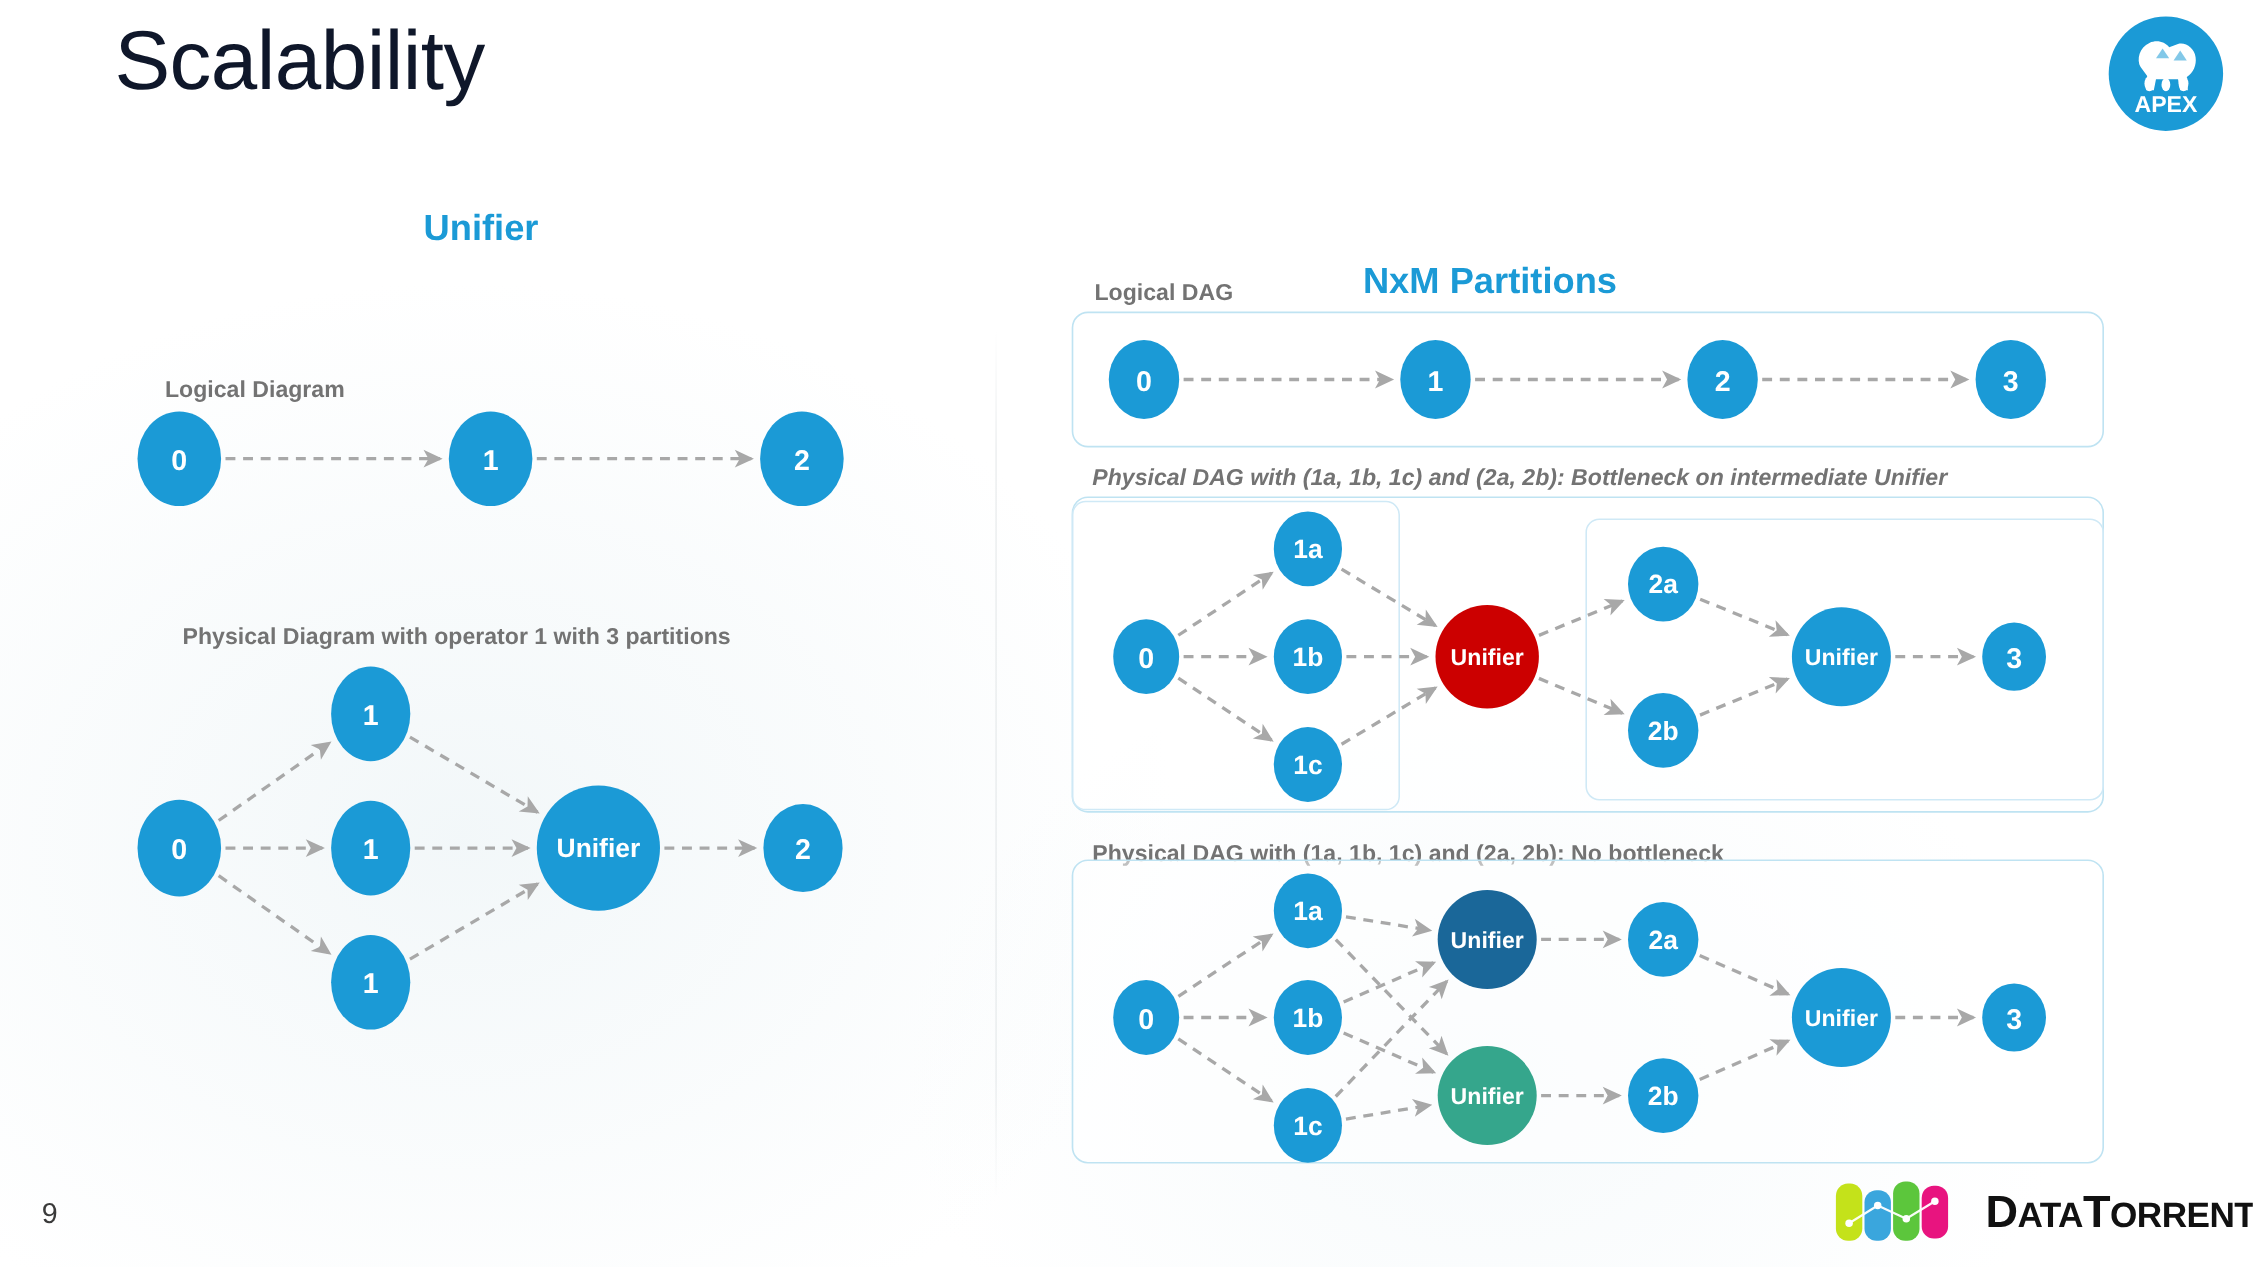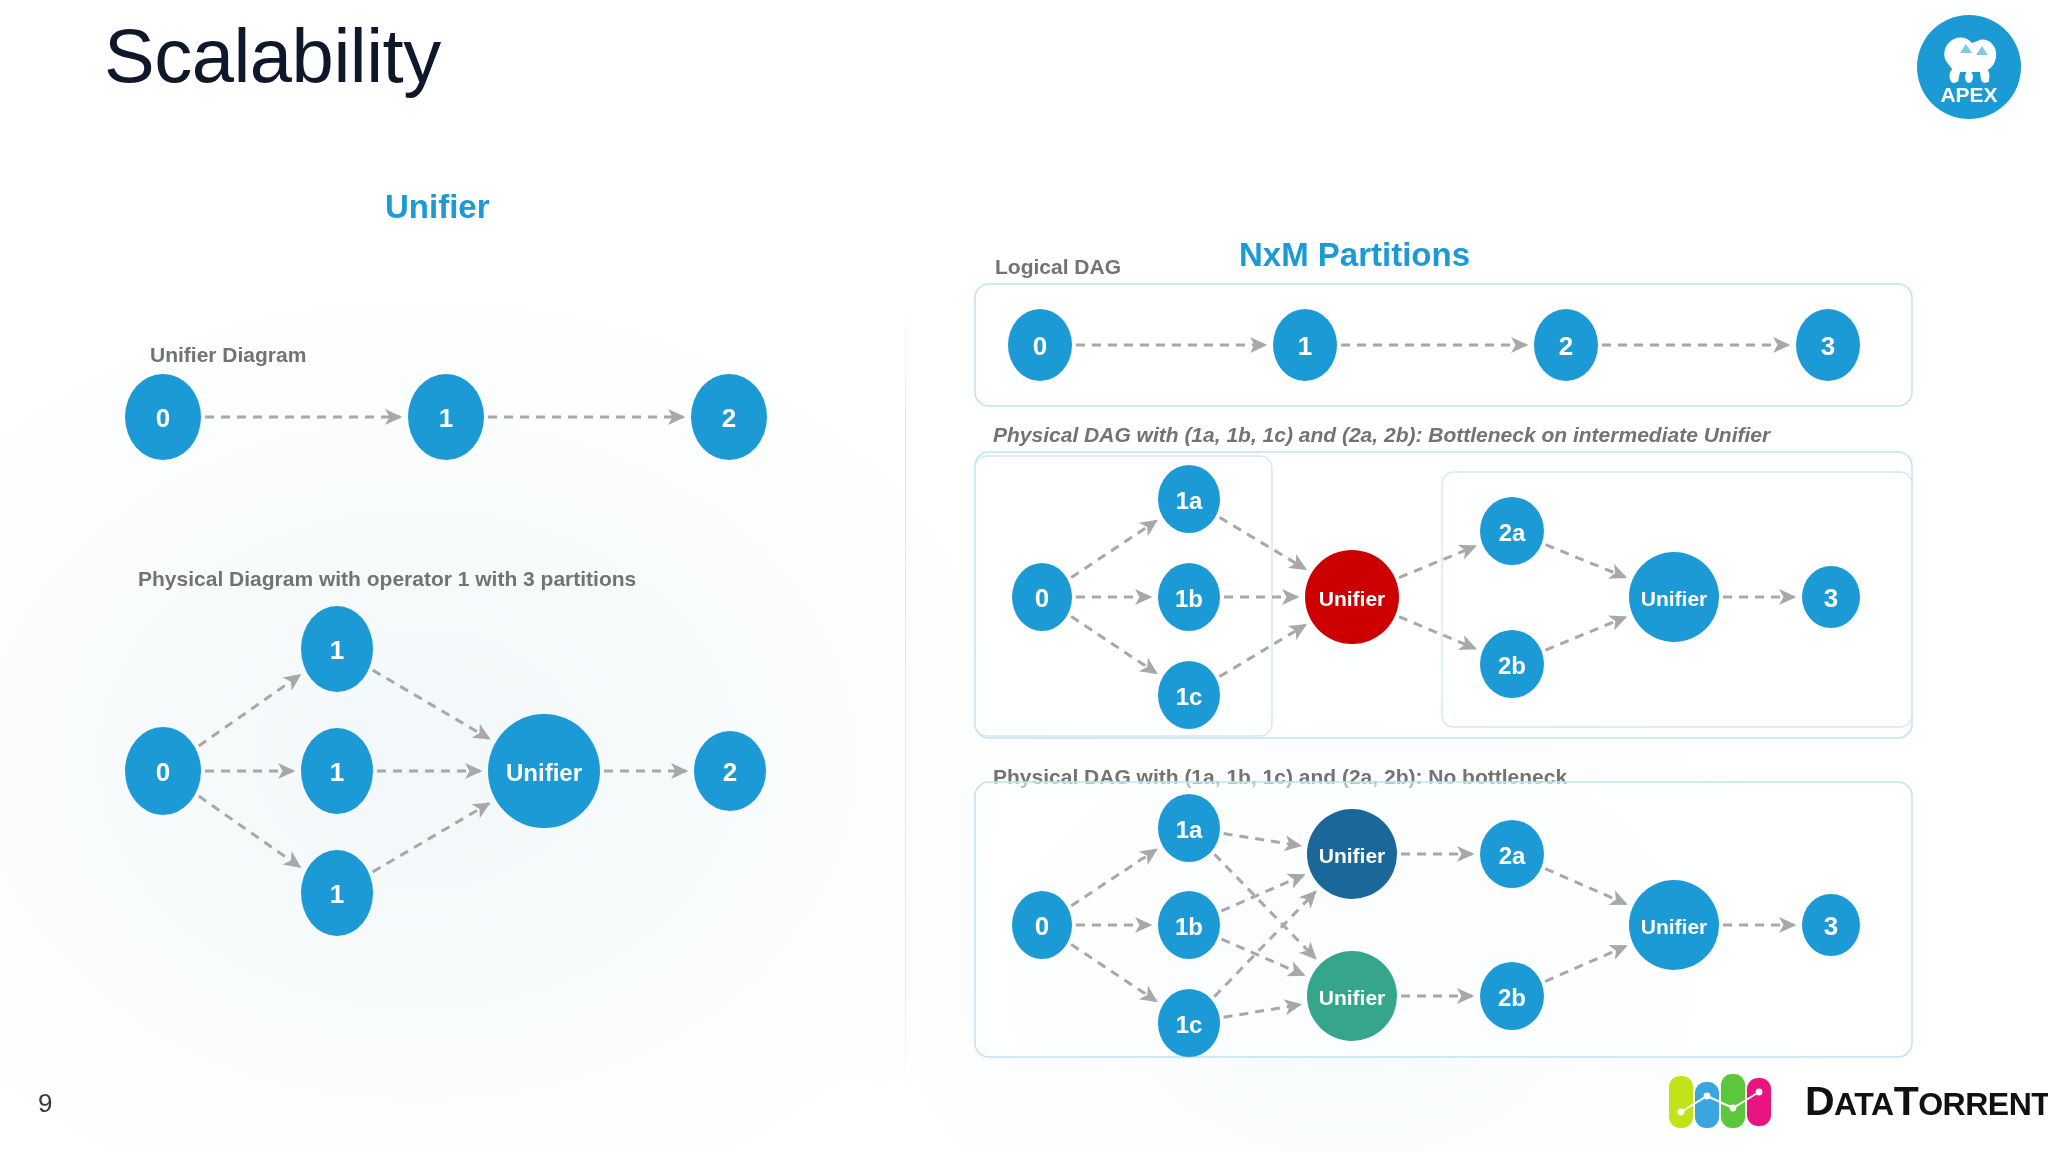--- a/index.html
+++ b/index.html
@@ -65,21 +65,21 @@
 
   
   .caption {
     position: absolute;
     font-size: 21px;
     font-weight: bold;
     color: #737373;
     white-space: nowrap;
   }
   #cap-logical-diagram { left: 150px; top: 343px; }
-  #cap-physical-diagram { left: 138px; top: 567px; }
+  #cap-physical-diagram { left: 166px; top: 567px; }
   #cap-logical-dag { left: 995px; top: 255px; }
   #cap-physical-dag-1 { left: 993px; top: 423px; font-style: italic; }
   #cap-physical-dag-2 { left: 993px; top: 753px; margin-top: 12px; }
 
   
   svg.diagram {
     position: absolute;
     overflow: visible;
   }
   .node-label {
@@ -160,21 +160,21 @@
     <path d="M66 32 L72 41 L60 41 Z" opacity="0.55"></path>
   </g>
   <text x="53" y="88" text-anchor="middle" fill="#ffffff" font-family="Liberation Sans, sans-serif" font-size="21" font-weight="bold">APEX</text>
 </svg>
 
 <div class="col-heading" id="heading-unifier">Unifier</div>
 <div class="col-heading" id="heading-nxm">NxM Partitions</div>
 
 <div class="col-divider"></div>
 
-<div class="caption" id="cap-logical-diagram">Unifier Diagram</div>
+<div class="caption" id="cap-logical-diagram">Logical Diagram</div>
 <div class="caption" id="cap-physical-diagram">Physical Diagram with operator 1 with 3 partitions</div>
 <div class="caption" id="cap-logical-dag">Logical DAG</div>
 <div class="caption" id="cap-physical-dag-1">Physical DAG with (1a, 1b, 1c) and (2a, 2b): Bottleneck on intermediate Unifier</div>
 <div class="caption" id="cap-physical-dag-2">Physical DAG with (1a, 1b, 1c) and (2a, 2b): No bottleneck</div>
 
 <svg class="diagram" id="graph-layer" style="left:0; top:0; width:2048px; height:1152px;">
   <defs>
     <marker id="arrow" markerWidth="7" markerHeight="7" refX="5.4" refY="3" orient="auto" markerUnits="strokeWidth">
       <path d="M0.4,0.3 L6.2,3 L0.4,5.7 L1.9,3 Z" fill="#a8a8a8"></path>
     </marker>

